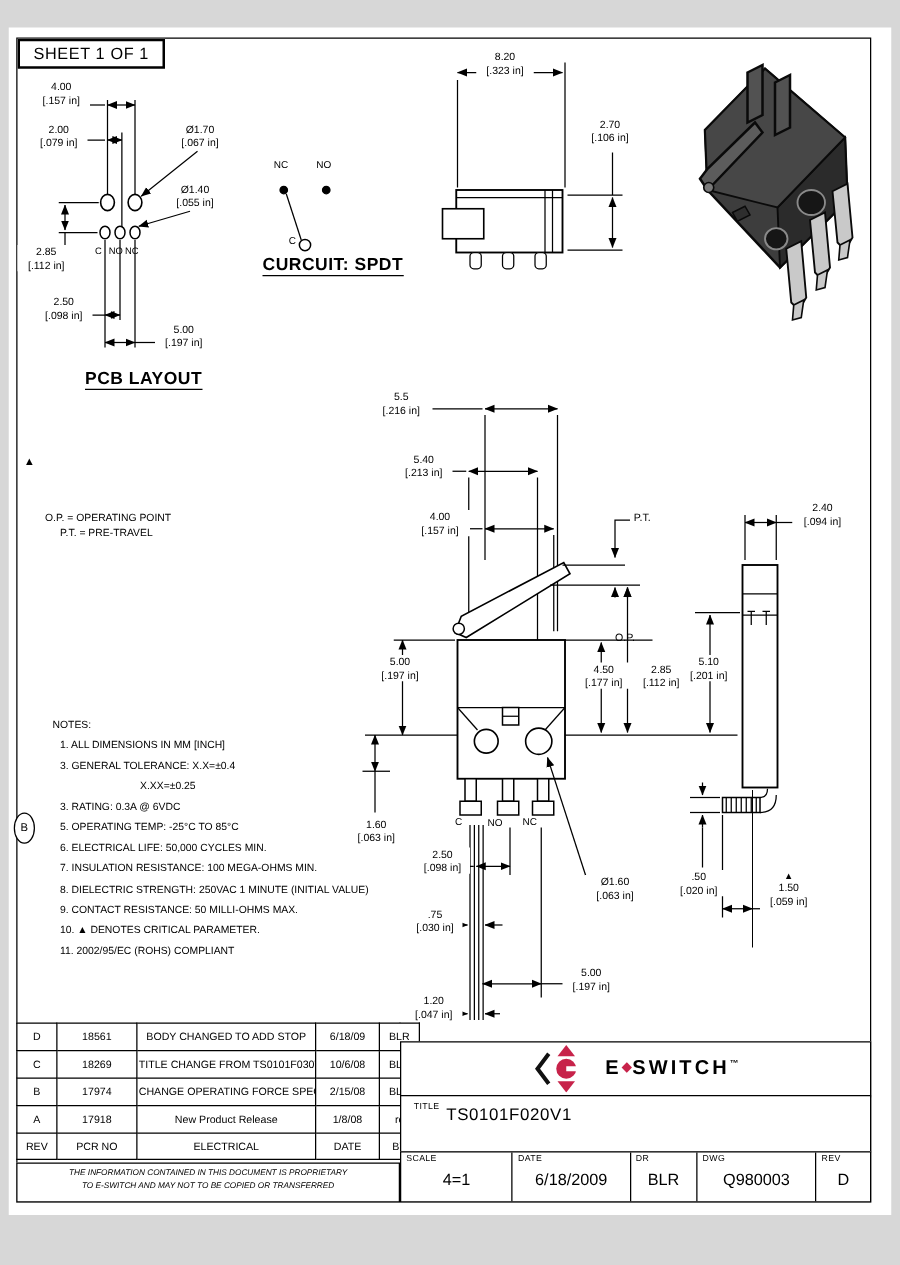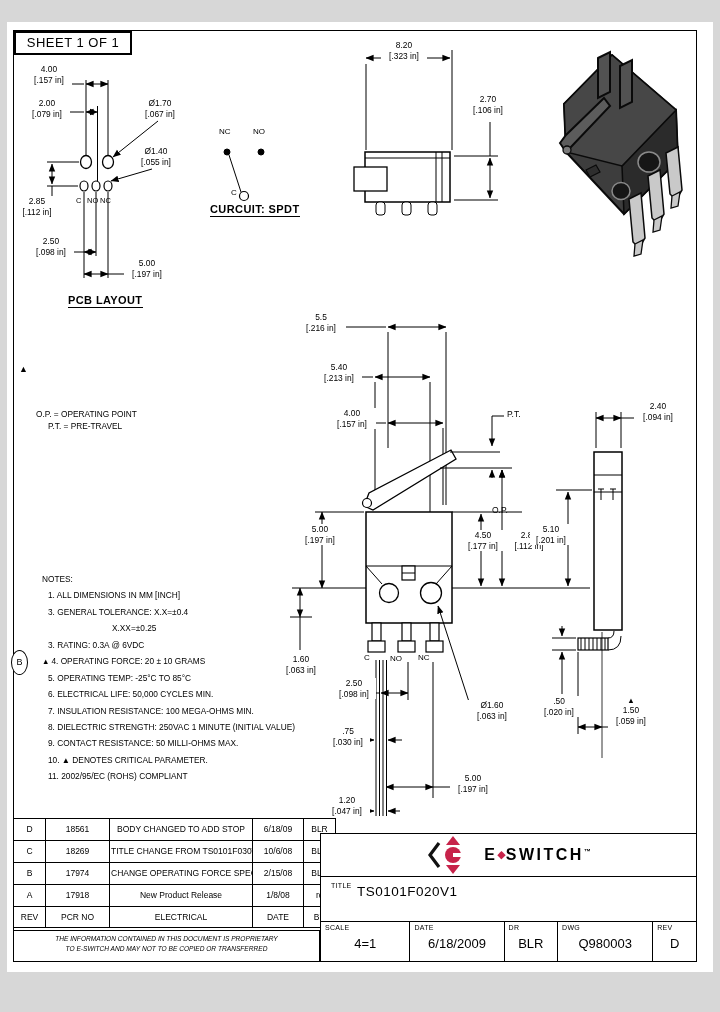--- a/index.html
+++ b/index.html
@@ -4,21 +4,21 @@
 <style>
   html,body{margin:0;padding:0;background:#d7d7d7;}
   #stage{position:relative;width:720px;height:1012px;overflow:hidden;
          font-family:"Liberation Sans","DejaVu Sans",sans-serif;color:#000;}
   #page{position:absolute;left:7px;top:22px;width:706px;height:950px;background:#fff;}
   #border{position:absolute;left:13px;top:30px;width:684px;height:932px;border:1.5px solid #000;box-sizing:border-box;}
   #linework{position:absolute;left:0;top:0;z-index:1;}
   .dim{position:absolute;z-index:2;background:#fff;text-align:center;font-size:8.4px;line-height:1.25;white-space:nowrap;}
   .dim span{display:block;}
   .lbl{position:absolute;z-index:2;font-size:8px;line-height:1.1;white-space:nowrap;}
-  .cap{position:absolute;z-index:2;font-size:11px;font-weight:700;letter-spacing:.4px;border-bottom:1px solid #000;padding-bottom:1px;white-space:nowrap;}
+  .cap{position:absolute;z-index:2;font-size:14px;font-weight:700;letter-spacing:.4px;border-bottom:1px solid #000;padding-bottom:1px;white-space:nowrap;}
   #sheetbox{position:absolute;left:14px;top:31px;width:118px;height:24px;border:2px solid #000;background:#fff;
             box-sizing:border-box;z-index:3;font-size:13px;letter-spacing:.5px;text-align:center;line-height:20px;}
   
   #optable{position:absolute;left:32px;top:362px;width:106px;z-index:2;border:1.5px solid #000;border-collapse:collapse;table-layout:fixed;}
   #optable td{border:1.5px solid #000;height:18px;text-align:center;font-size:8.4px;padding:0;}
   
   #notes{position:absolute;left:42px;top:574px;width:250px;z-index:2;font-size:8.3px;}
   .nline{height:16.45px;white-space:nowrap;}
   .ni{padding-left:6px;}
   .ni2{padding-left:70px;}
@@ -291,21 +291,21 @@
       <span>[.197 in]</span>
     </div>
   <div class="dim" style="left:462px;top:530px;width:42px">
     <span>4.50</span>
       <span>[.177 in]</span>
     </div>
   <div class="dim" style="left:508px;top:530px;width:42px">
     <span>2.85</span>
       <span>[.112 in]</span>
     </div>
-  <div class="dim" style="left:530px;top:524px;width:42px">
+  <div class="dim" style="left:546px;top:524px;width:42px">
     <span>5.10</span>
       <span>[.201 in]</span>
     </div>
   <div class="dim" style="left:634px;top:401px;width:48px">
     <span>2.40</span>
       <span>[.094 in]</span>
     </div>
   <div class="dim" style="left:278px;top:654px;width:46px">
     <span>1.60</span>
       <span>[.063 in]</span>
@@ -343,21 +343,20 @@
   <div class="lbl" style="left:390px;top:655px">NO</div>
   <div class="lbl" style="left:418px;top:654px">NC</div>
 
   <div id="balloon">B</div>
   <div id="notes">
     <div class="nline">NOTES:</div>
     <div class="nline ni">1. ALL DIMENSIONS IN MM [INCH]</div>
     <div class="nline ni">3. GENERAL TOLERANCE: X.X=±0.4</div>
     <div class="nline ni2">X.XX=±0.25</div>
     <div class="nline ni">3. RATING: 0.3A @ 6VDC</div>
-    <div class="nline" style="padding-left:0px"><span class="tri">▲</span><span>4. OPERATING FORCE: 20 ± 10 GRAMS</span></div>
     <div class="nline ni">5. OPERATING TEMP: -25°C TO 85°C</div>
     <div class="nline ni">6. ELECTRICAL LIFE: 50,000 CYCLES MIN.</div>
     <div class="nline ni">7. INSULATION RESISTANCE: 100 MEGA-OHMS MIN.</div>
     <div class="nline ni">8. DIELECTRIC STRENGTH: 250VAC 1 MINUTE (INITIAL VALUE)</div>
     <div class="nline ni">9. CONTACT RESISTANCE: 50 MILLI-OHMS MAX.</div>
     <div class="nline ni">10. ▲ DENOTES CRITICAL PARAMETER.</div>
     <div class="nline ni">11. 2002/95/EC (ROHS) COMPLIANT</div>
   </div>
 
   <table id="revtable">

